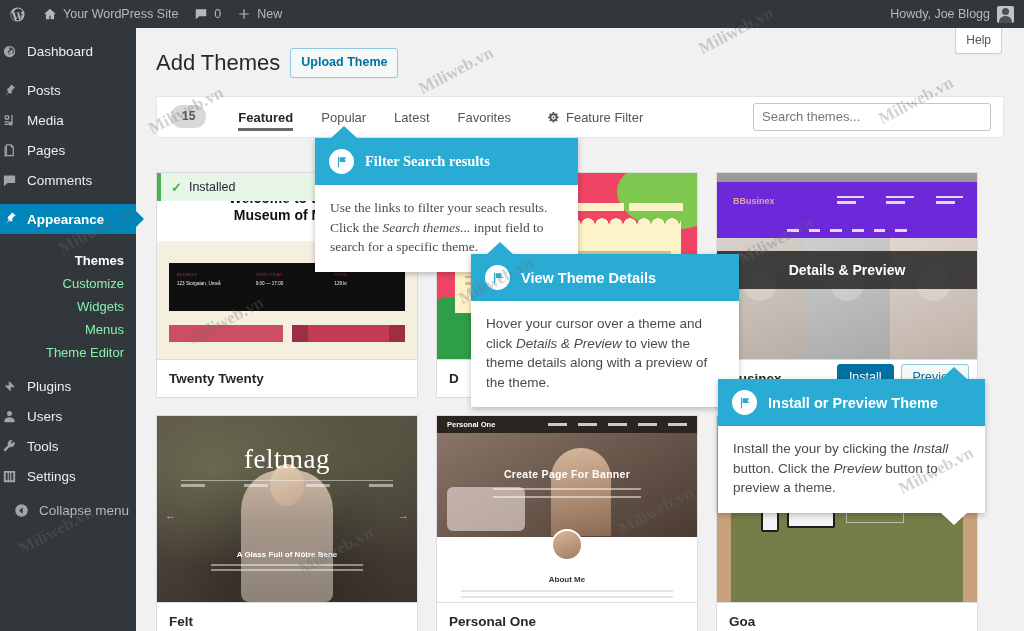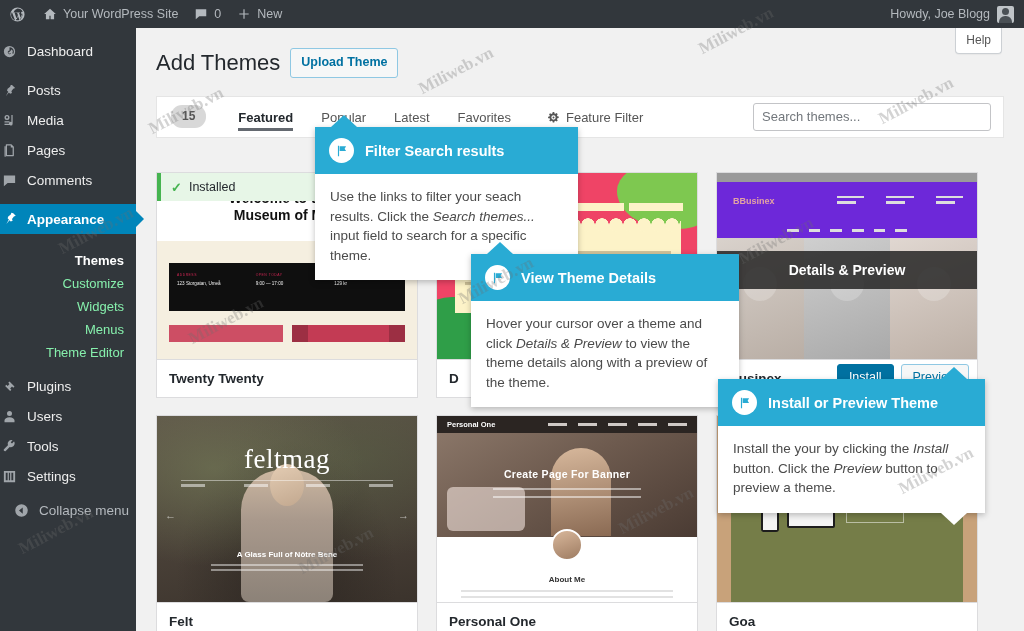--- a/index.html
+++ b/index.html
@@ -325,21 +325,21 @@
   }
   .tip-body {
     padding: 13px 15px 15px; font-size: 13.5px; color: #4b4b4b; line-height: 1.45;
   }
   .tip-body em { font-style: italic; }
   .tip-arrow {
     position: absolute; width: 0; height: 0;
     border-left: 13px solid transparent; border-right: 13px solid transparent;
     border-bottom: 12px solid #29ABD4;
   }
-  #tip1 { left: 315px; top: 127px; width: 263px; }
+  #tip1 { left: 315px; top: 138px; width: 263px; font-family: Liberation Serif, serif; }
   #tip1 .tip-arrow { top: -12px; left: 16px; }
   #tip2 { left: 471px; top: 254px; width: 268px; }
   #tip2 .tip-arrow { top: -12px; left: 16px; }
   #tip3 { left: 718px; top: 379px; width: 267px; }
   #tip3 .tip-arrow {
     top: auto; bottom: -12px; right: 18px; left: auto;
     border-bottom: none; border-top: 12px solid #fff;
   }
   #tip3 .tip-arrow-top {
     position: absolute; top: -12px; right: 18px; width: 0; height: 0;

